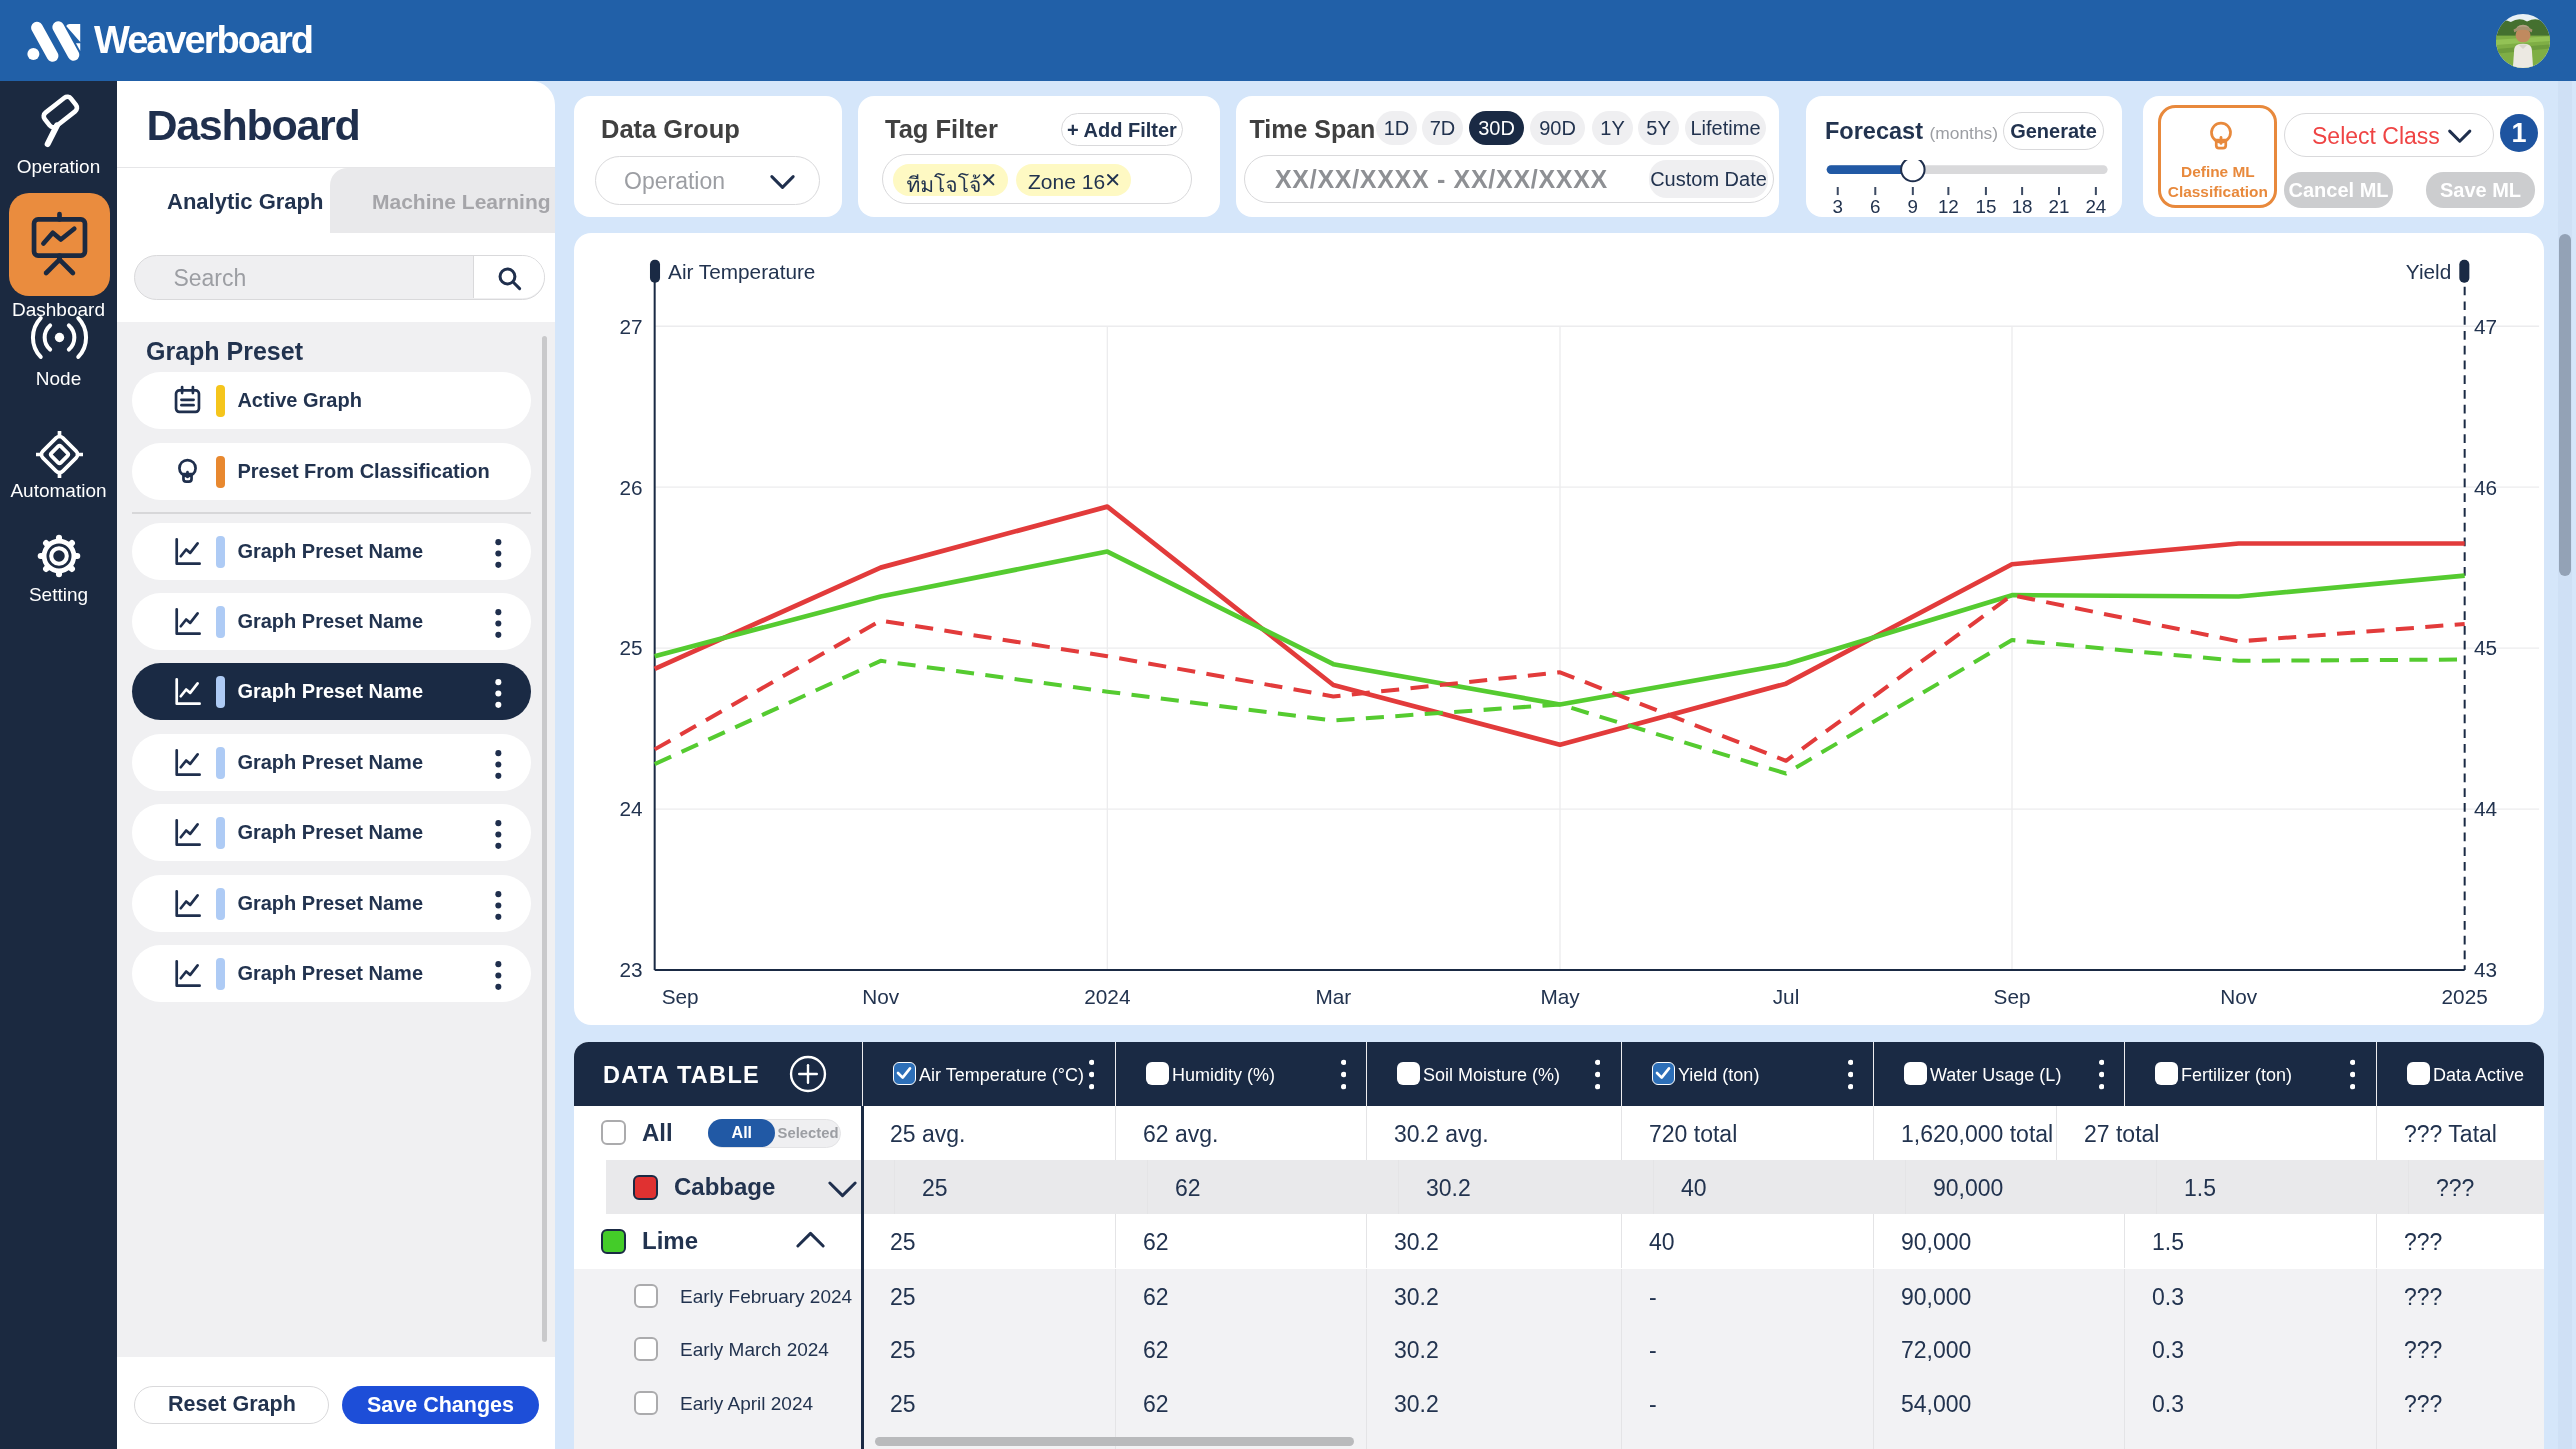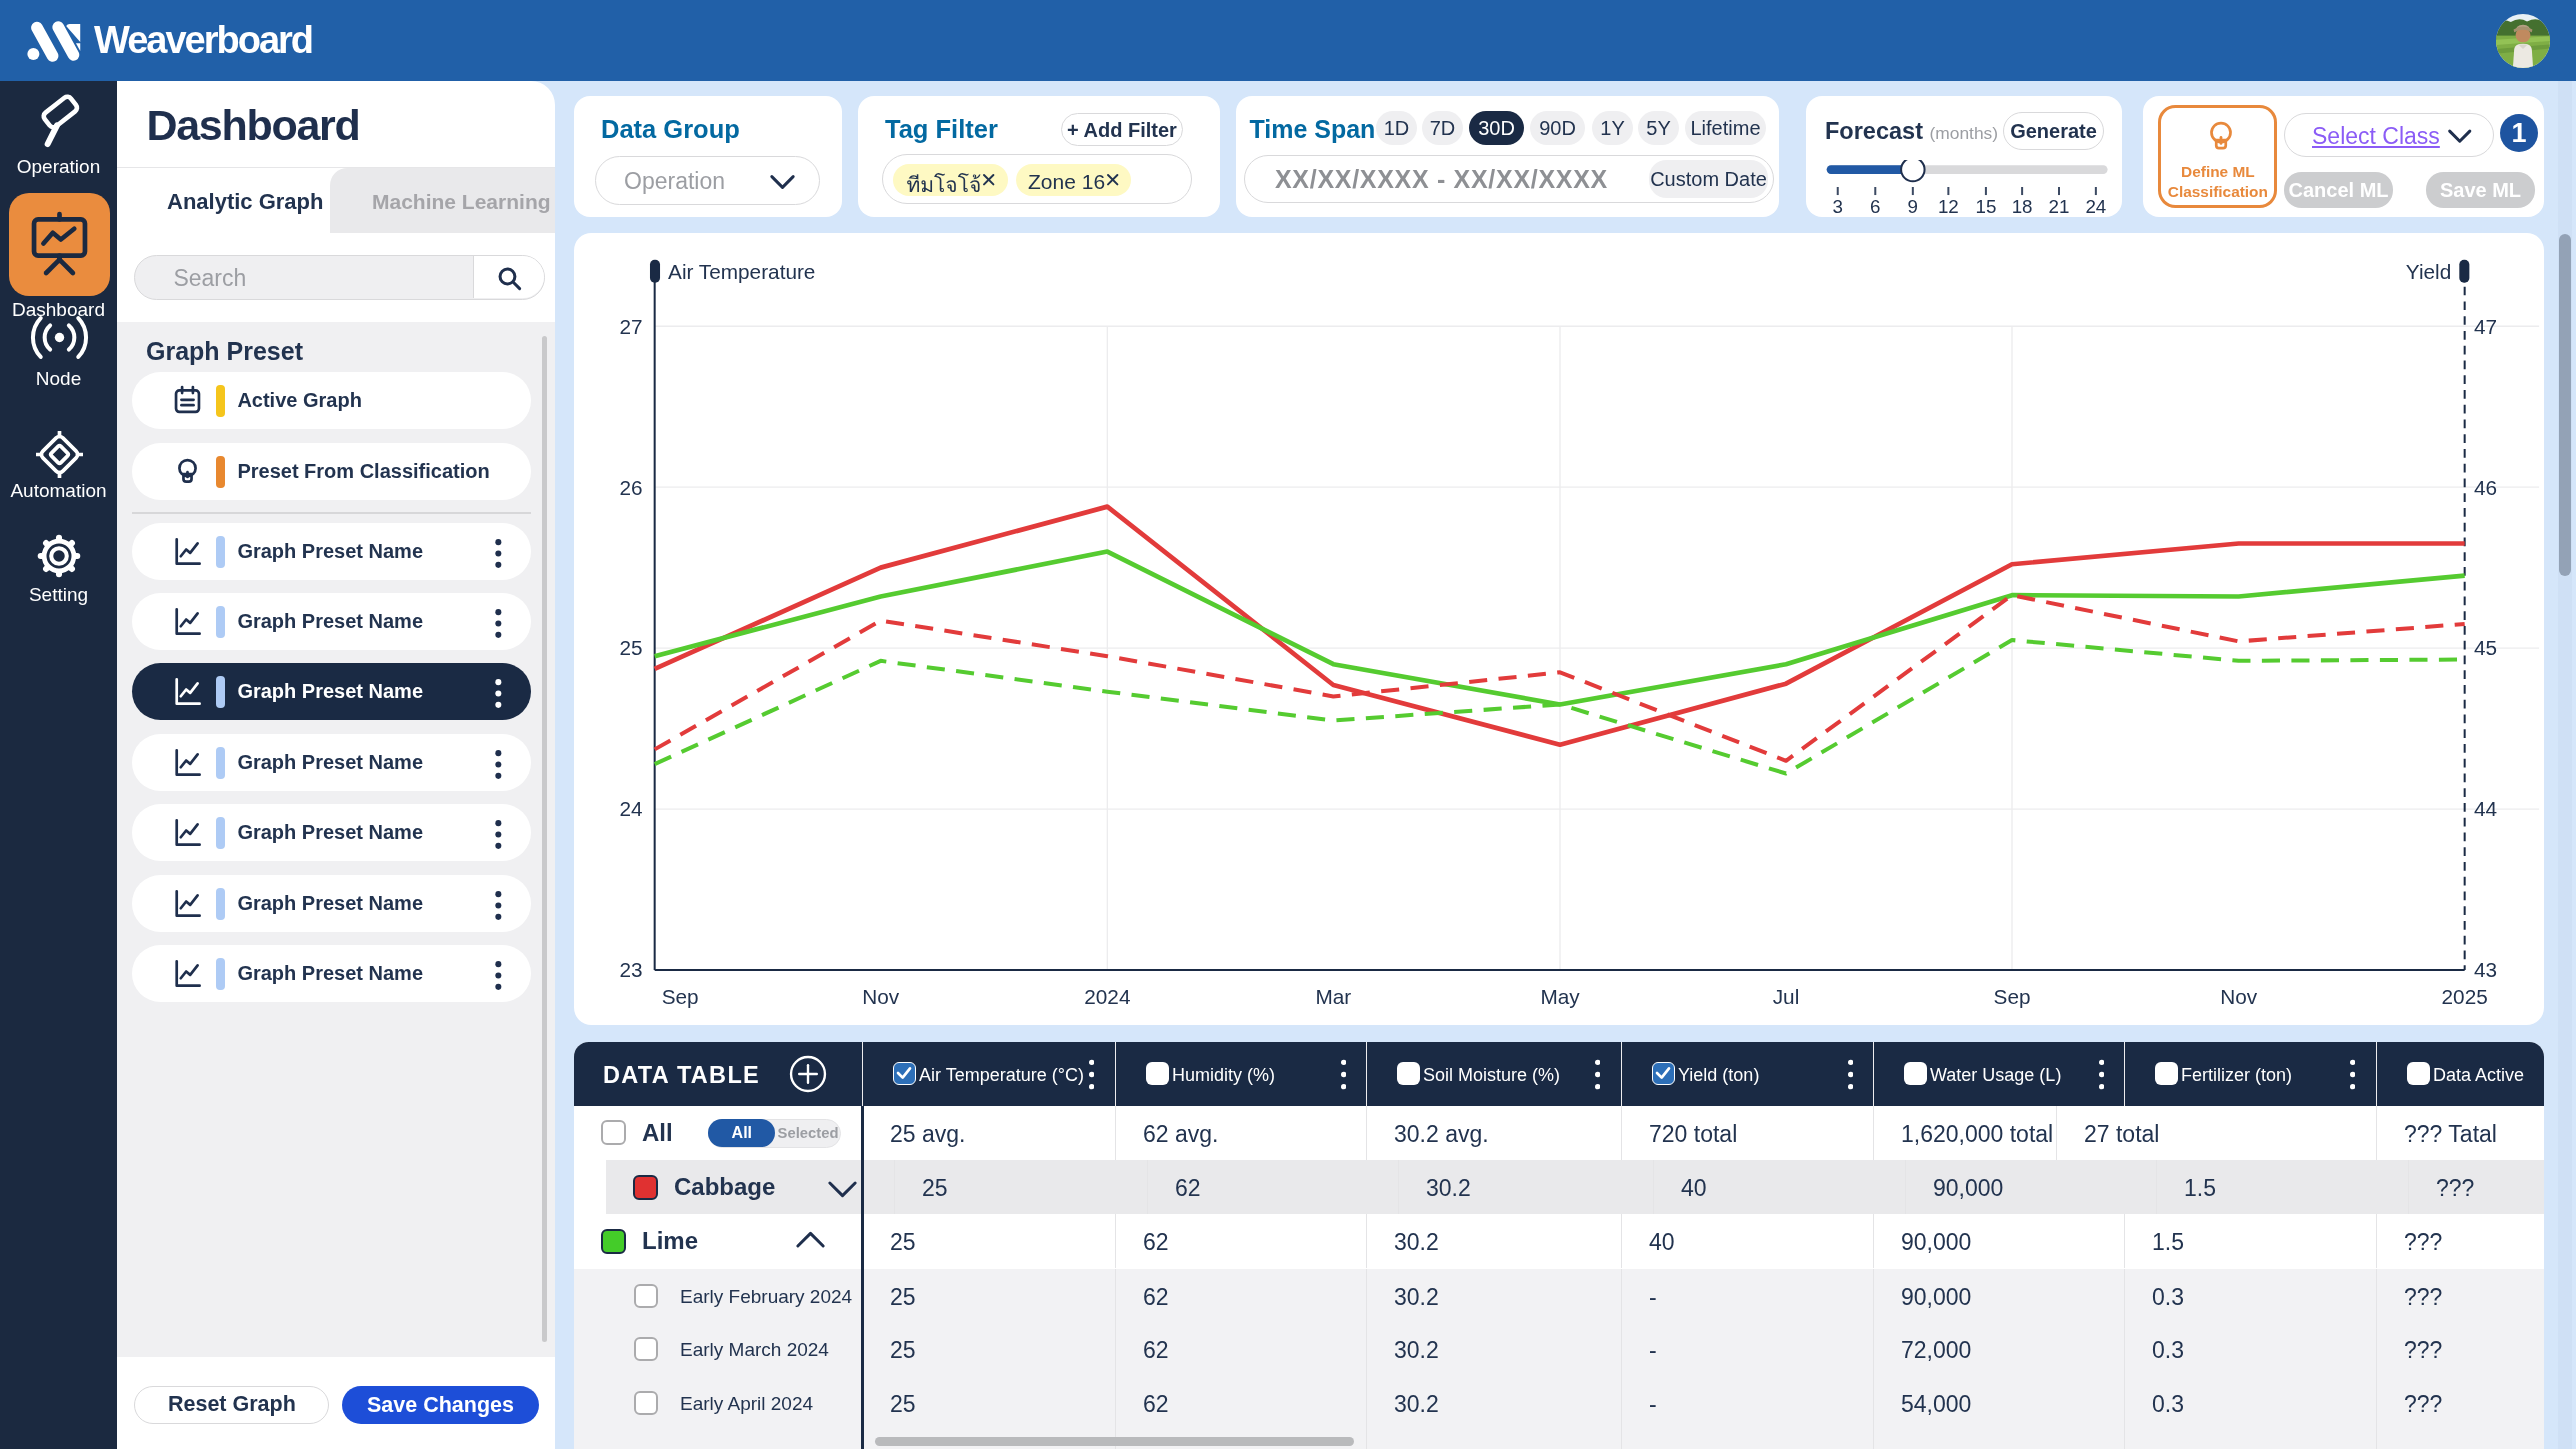--- a/index.html
+++ b/index.html
@@ -32,21 +32,21 @@
 .pillsel{background:#1A2A44;}
 .pillsel .txt{color:#fff;}
 .divline{position:absolute;left:15.4px;top:190px;width:399px;height:2px;background:#D7D7D9;}
 .pscroll{position:absolute;left:425px;top:255px;width:5.4px;height:1006px;background:#C9C9CB;border-radius:2.7px;}
 .footer{position:absolute;left:0;top:1277px;width:438px;height:92px;background:#fff;}
 .btn{position:absolute;top:27.5px;height:38px;border-radius:19px;font-size:21.5px;font-weight:bold;text-align:center;}
 .btnreset{left:17.4px;width:195px;background:#fff;border:1.3px solid #D9D9DB;color:#22334F;line-height:35px;}
 .btnsave{left:225px;width:197px;background:#1d4ed8;color:#fff;line-height:38px;}
 
 .card{position:absolute;top:96px;height:121px;background:#fff;border-radius:16px;}
-.ctitle{position:absolute;left:27px;top:19px;font-size:25.5px;font-weight:bold;color:#0369a1;}
+.ctitle{position:absolute;left:27px;top:19px;font-size:25.5px;font-weight:bold;color:#404040;}
 .dd{position:absolute;border:1.3px solid #D9D9DB;border-radius:25px;background:#fff;}
 .pillbtn{position:absolute;border:1.3px solid #D9D9DB;border-radius:21.5px;background:#fff;color:#22334F;font-size:20px;font-weight:bold;text-align:center;}
 .gpill{position:absolute;background:#EFEFF1;border-radius:17.4px;color:#22334F;font-size:20px;text-align:center;}
 .chip{position:absolute;background:#fef9c3;border-radius:19px;color:#22334F;font-size:21px;}
 
 .chartcard{position:absolute;left:574px;top:233px;width:1970px;height:792px;background:#fff;border-radius:17.4px;}
 
 .tablecard{position:absolute;left:574px;top:1042px;width:1970px;height:407px;background:#fff;border-radius:14.8px 14.8px 0 0;overflow:hidden;}
 .thead{position:absolute;left:0;top:0;width:1970px;height:64px;background:#1A2A44;}
 .th{position:absolute;top:0;height:64px;border-left:1.3px solid #EDEDEF;color:#fff;}
@@ -369,21 +369,21 @@
 <div class="card" style="left:2143px;width:401px;">
   <div class="abs" style="left:15.4px;top:9.4px;width:119px;height:103px;border:3.4px solid #E8893C;border-radius:17.4px;">
     <svg class="abs" style="left:43px;top:10.7px" width="34" height="38" viewBox="0 0 50 56" fill="none" stroke="#E8893C" stroke-width="4" stroke-linecap="round">
       <circle cx="25" cy="20" r="14"></circle>
       <path d="M18 31 h14 v8 a4 4 0 0 1 -4 4 h-6 a4 4 0 0 1 -4 -4 Z"></path>
       <line x1="25" y1="27" x2="25" y2="36"></line>
     </svg>
     <div class="abs" style="left:0;top:54px;width:100%;text-align:center;font-size:15.4px;font-weight:bold;color:#E8893C;line-height:20px;">Define ML<br>Classification</div>
   </div>
   <div class="dd" style="left:141px;top:17px;width:210px;height:44px;">
-    <div class="abs" style="left:27px;top:8.7px;font-size:23px;color:#8b5cf6;text-decoration:underline;">Select Class</div>
+    <div class="abs" style="left:27px;top:8.7px;font-size:23px;color:#ef4444;">Select Class</div>
     <svg class="abs" style="left:162px;top:12.7px" width="25.5px" height="19" viewBox="0 0 38 28" fill="none" stroke="#1F2F4D" stroke-width="4.5" stroke-linecap="round" stroke-linejoin="round">
         <polyline points="4,6 19,21 34,6"></polyline>
       </svg>
   </div>
   <div class="abs" style="left:357px;top:18px;width:38px;height:38px;border-radius:50%;background:#1E54A0;color:#fff;font-size:27px;font-weight:bold;text-align:center;line-height:38px;">1</div>
   <div class="gpill" style="left:141px;top:76px;width:109px;height:36px;line-height:36px;background:#CCCDCF;color:#fff;font-weight:bold;">Cancel ML</div>
   <div class="gpill" style="left:283px;top:76px;width:109px;height:36px;line-height:36px;background:#CCCDCF;color:#fff;font-weight:bold;">Save ML</div>
 </div>
 <div class="chartcard">
 <svg width="1970" height="792" viewBox="0 0 2937 1181">

